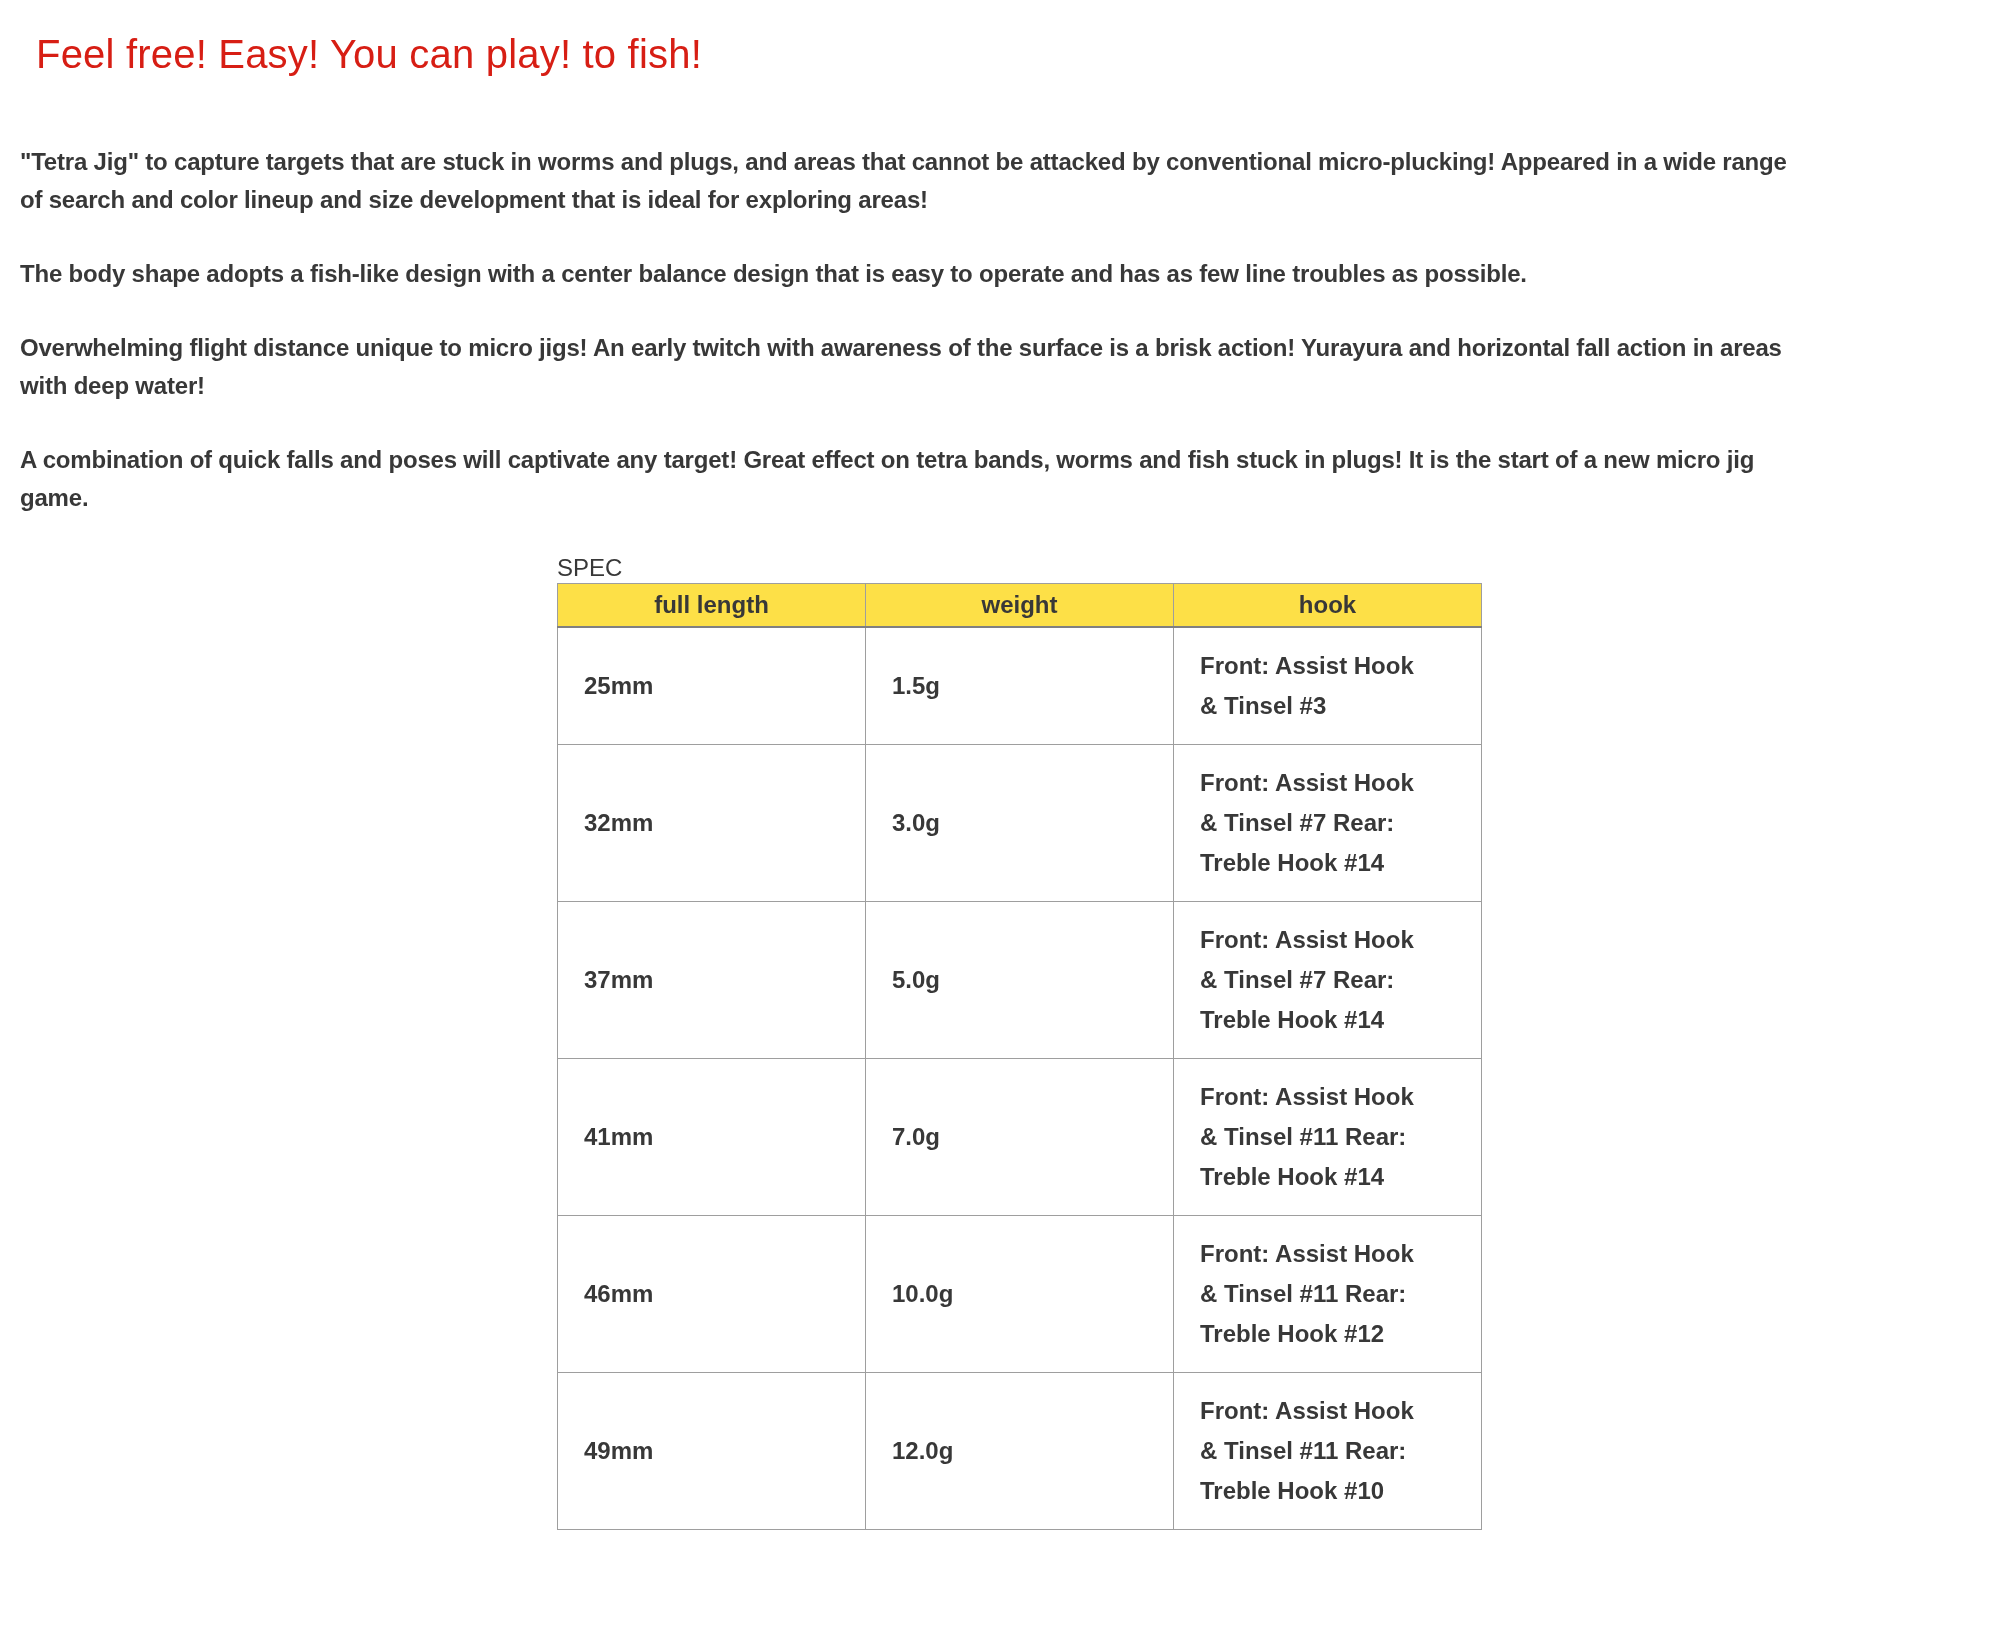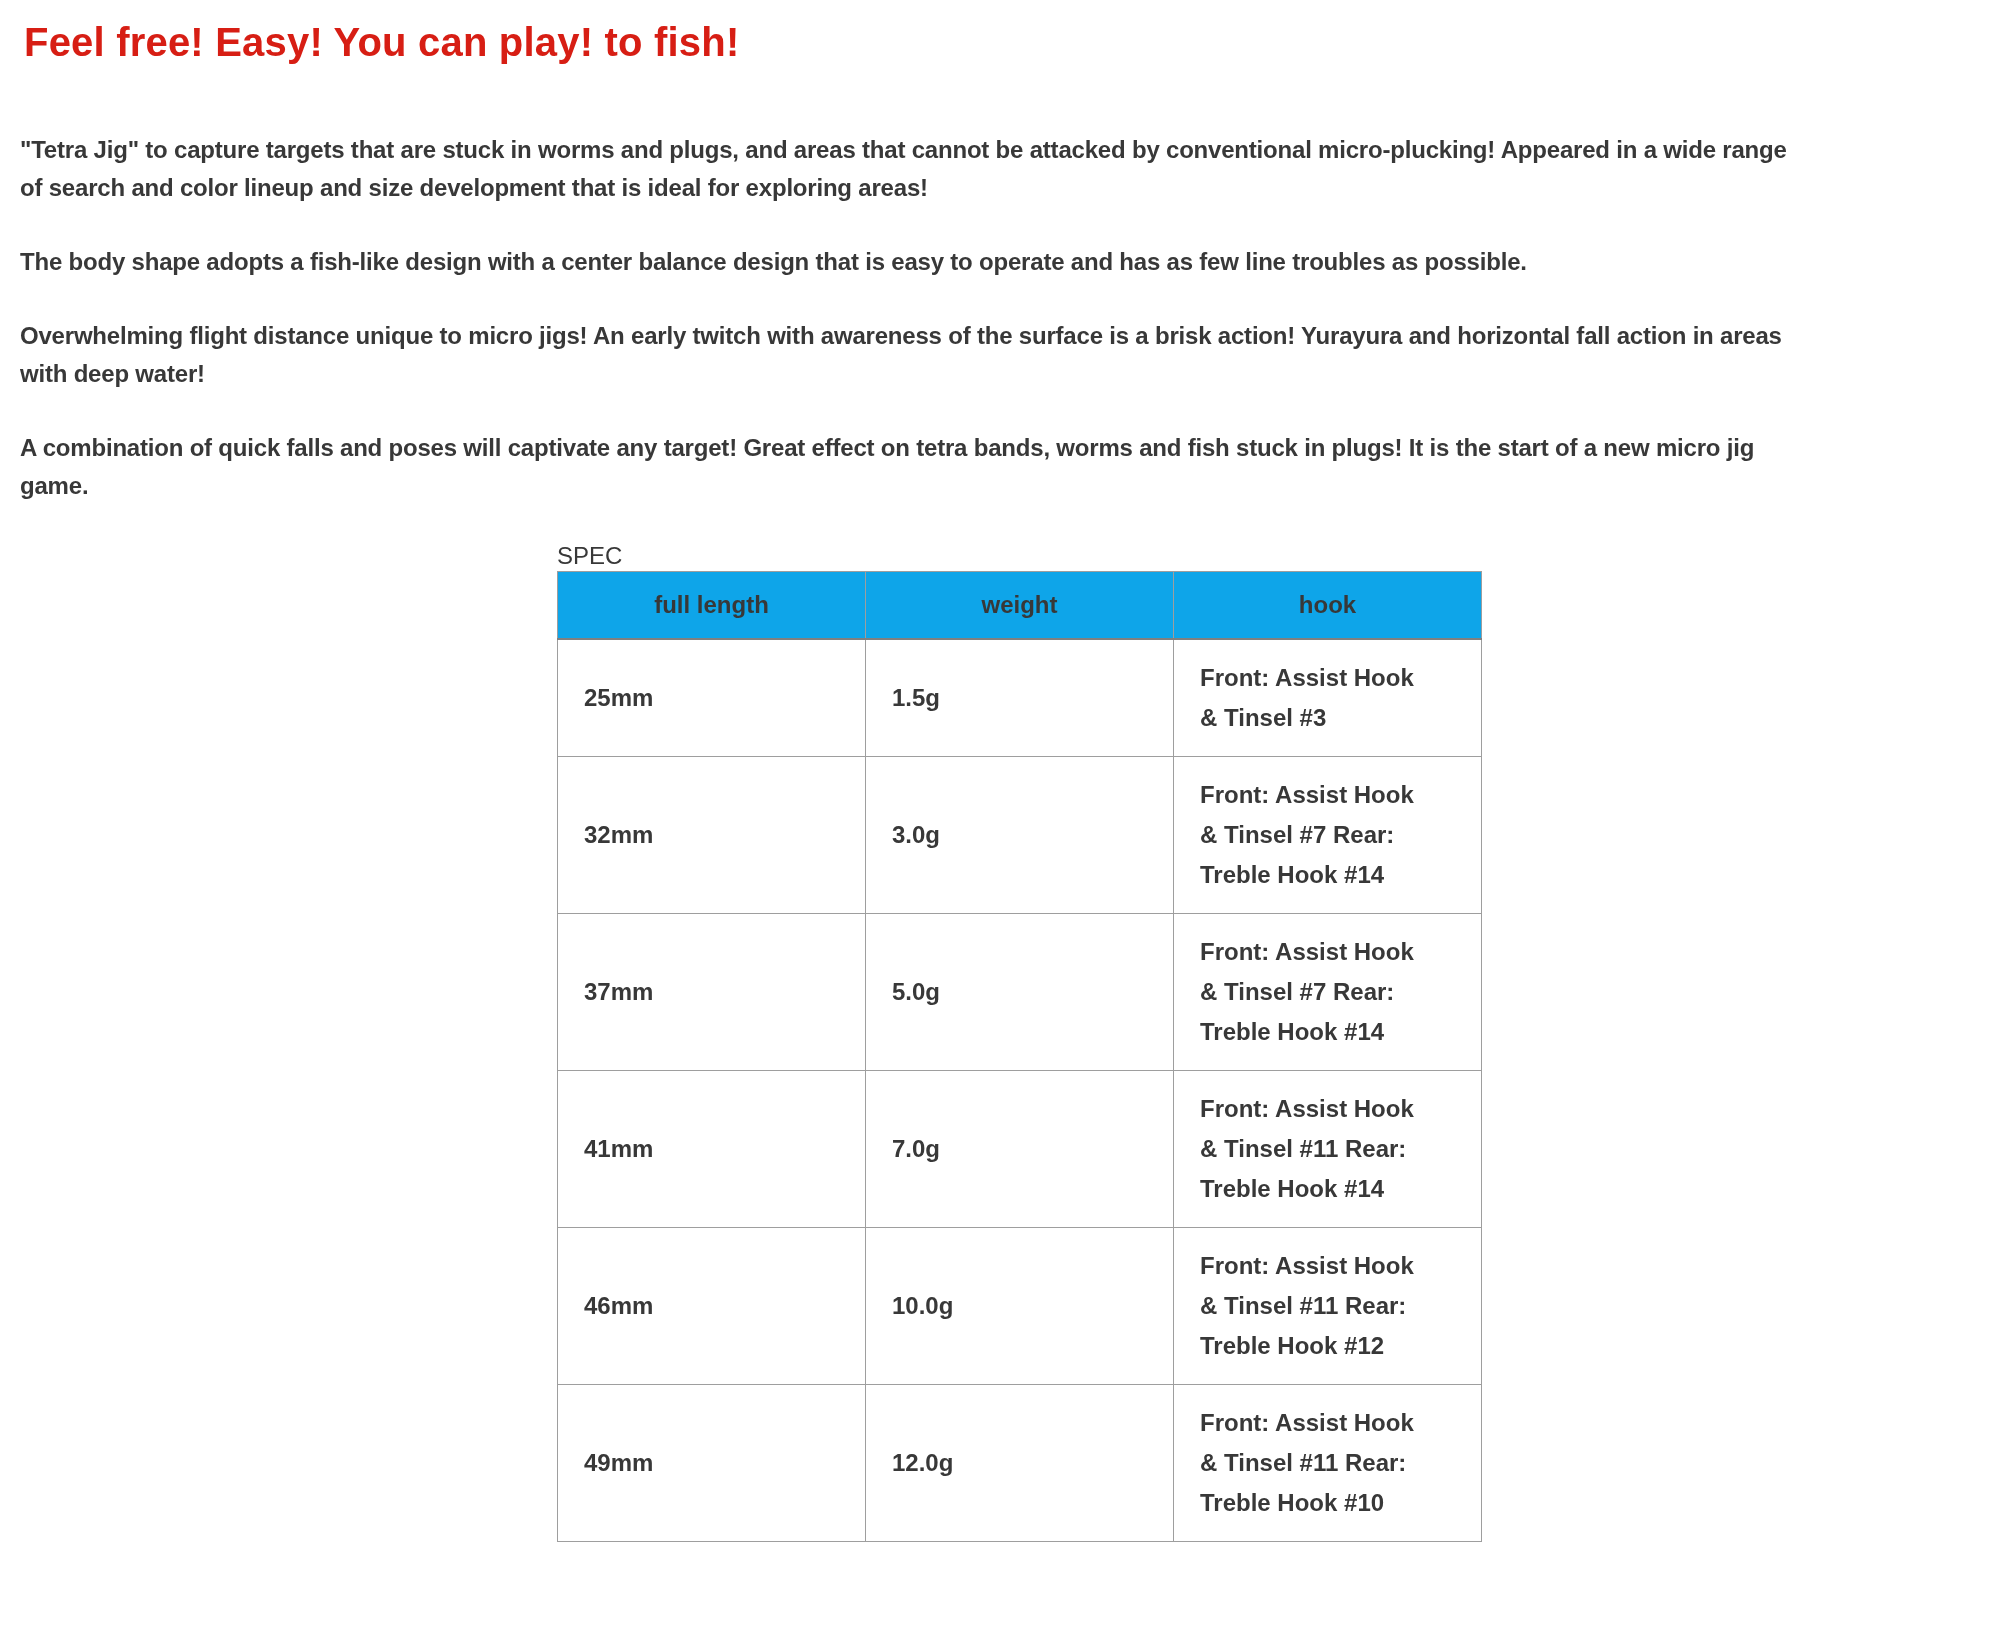--- a/index.html
+++ b/index.html
@@ -9,25 +9,25 @@
   }
   body {
     width: 2000px;
     min-height: 1649px;
     box-sizing: border-box;
     padding: 14px 20px 20px 20px;
     font-family: "Liberation Sans", sans-serif;
     color: #383838;
   }
   .page-title {
-    margin: 4px;
+    margin: 16px;
     color: #d71e14;
     font-size: 40px;
     line-height: 48px;
-    font-weight: 700;
+    font-weight: 400;
     letter-spacing: 0.2px;
     margin-bottom: 65px;
   }
   .para {
     margin: 0 0 36px 0;
     font-size: 24px;
     font-weight: 600;
     line-height: 38px;
     white-space: pre-line;
     max-width: 1965px;
@@ -44,27 +44,27 @@
     color: #383838;
   }
   table.spec-table {
     border-collapse: collapse;
     table-layout: fixed;
     width: 861px;
     background: #ffffff;
   }
   .spec-table th {
     width: 287px;
-    background: #0ea5e9;
+    background: #fde047;
     border: 1px solid #9e9e9e;
     border-bottom: 2px solid #808080;
     font-size: 24px;
     font-weight: 600;
     line-height: 30px;
-    padding: 18px 10px;
+    padding: 6px 10px;
     text-align: center;
     color: #383838;
   }
   .spec-table td {
     border: 1px solid #9e9e9e;
     font-size: 24px;
     font-weight: 600;
     line-height: 40px;
     padding: 18px 20px 18px 26px;
     vertical-align: middle;

